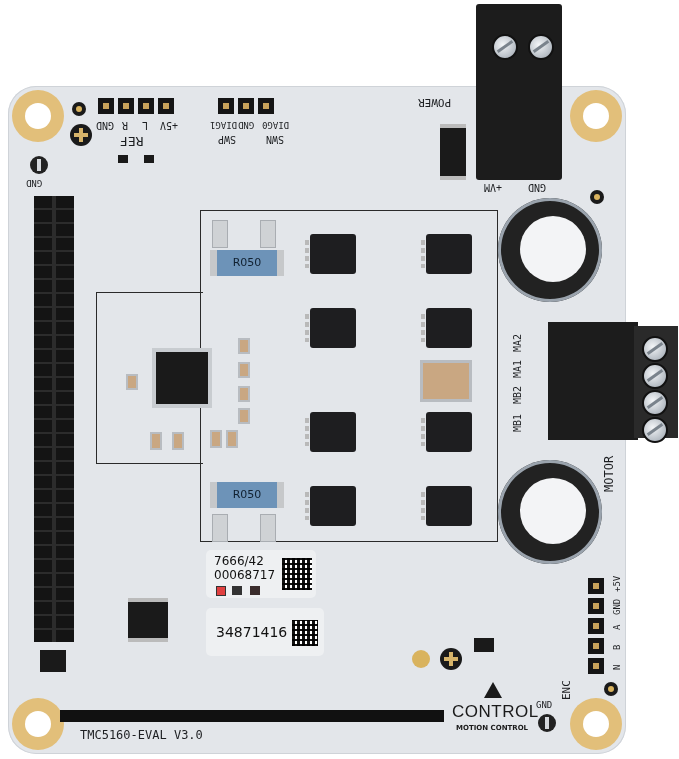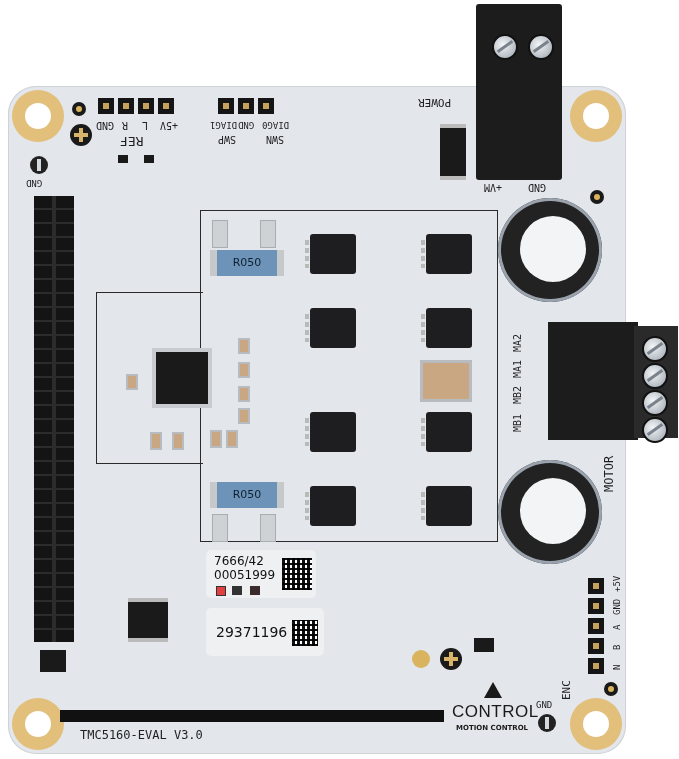--- a/index.html
+++ b/index.html
@@ -137,28 +137,28 @@
 <div class="smd" style="left:126px;top:374px;width:8px;height:12px;"></div>
 
 <div class="abs" style="left:34px;top:196px;width:40px;height:446px;background:#141414;
   background-image:repeating-linear-gradient(0deg,transparent 0 12px,#2c2c2c 12px 14px),linear-gradient(90deg,transparent 18px,#2c2c2c 18px 22px,transparent 22px);"></div>
 
 <div class="ic-soic" style="left:128px;top:598px;width:40px;height:36px;border-top:4px solid #bbb;border-bottom:4px solid #bbb;"></div>
 <div class="ic-soic" style="left:40px;top:650px;width:26px;height:22px;"></div>
 
 <div class="label" style="left:206px;top:550px;width:110px;height:48px;">
   <div class="abs" style="left:8px;top:4px;font-size:12px;color:#111;">7666/42</div>
-  <div class="abs" style="left:8px;top:18px;font-size:12px;color:#111;">00051999</div>
+  <div class="abs" style="left:8px;top:18px;font-size:12px;color:#111;">00068717</div>
   <div class="abs" style="left:10px;top:36px;width:8px;height:8px;border:1px solid #333;background:#e04040;"></div>
   <div class="abs" style="left:26px;top:36px;width:10px;height:9px;background:#333;"></div>
   <div class="abs" style="left:44px;top:36px;width:10px;height:9px;background:#3a2c2c;"></div>
   <div class="dm" style="left:76px;top:8px;width:30px;height:32px;"></div>
 </div>
 <div class="label" style="left:206px;top:608px;width:118px;height:48px;">
-  <div class="abs" style="left:10px;top:16px;font-size:14px;color:#111;">29371196</div>
+  <div class="abs" style="left:10px;top:16px;font-size:14px;color:#111;">34871416</div>
   <div class="dm" style="left:86px;top:12px;width:26px;height:26px;"></div>
 </div>
 
 <div class="via" style="left:412px;top:650px;width:18px;height:18px;background:#d9b35e;"></div>
 <div class="plus" style="left:440px;top:648px;"></div>
 <div class="ic-soic" style="left:474px;top:638px;width:20px;height:14px;"></div>
 
 <div>
   <div class="pin" style="left:588px;top:578px;"></div>
   <div class="pin" style="left:588px;top:598px;"></div>

